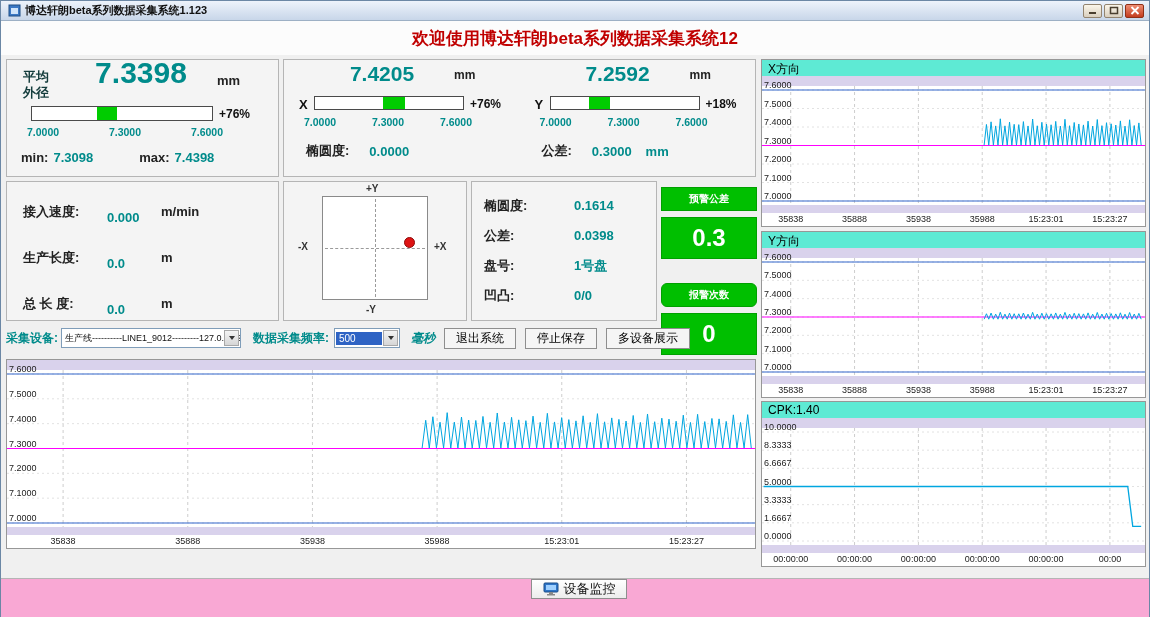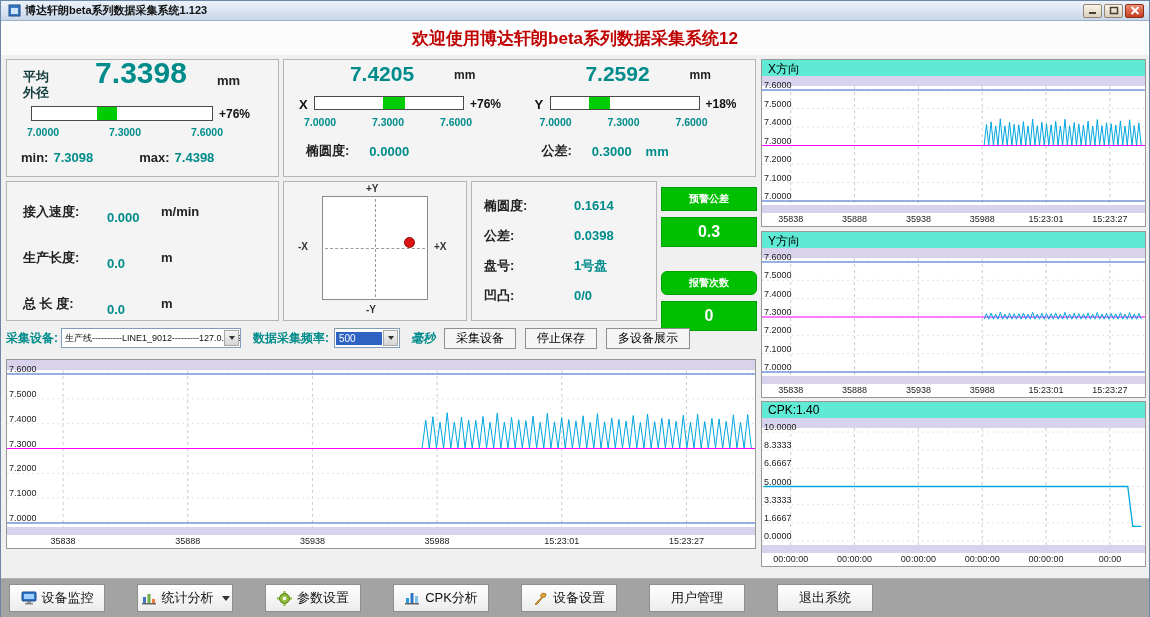--- a/index.html
+++ b/index.html
@@ -70,21 +70,21 @@
   
   #meas-panel{left:470px;top:126px;width:186px;height:140px;padding:16px 0 0 12px;}
   #meas-panel .row{display:flex;margin-bottom:14px;font-size:13px;font-weight:bold;line-height:16px;}
   #meas-panel .row .lbl{width:90px;color:#222;}
   #meas-panel .row .val{color:#008B8B;}
 
   
   #alarm-panel{position:absolute;left:660px;top:126px;width:96px;height:140px;}
   .ablock{background:#00BF00;border:1px solid #00A000;color:#fff;font-weight:bold;display:flex;align-items:center;justify-content:center;}
   .ablock.lab{height:24px;font-size:10px;margin-top:6px;cursor:pointer;}
-  .ablock.val{height:30px;font-size:16px;margin-top:6px;}
+  .ablock.val{height:42px;font-size:24px;margin-top:6px;}
   .ablock.gap{margin-top:24px;border-radius:6px;}
 
   
   #control-row{position:absolute;left:5px;top:272px;width:750px;height:22px;display:flex;align-items:center;}
   .clabel{font-size:12px;font-weight:bold;color:#008B8B;white-space:nowrap;}
   .dd{height:20px;background:#fff;border:1px solid #7F9DB9;position:relative;display:flex;align-items:center;overflow:hidden;cursor:pointer;}
   .dd .txt{font-size:9px;padding-left:3px;white-space:nowrap;color:#111;}
   .dd .arrow{position:absolute;right:1px;top:1px;width:15px;height:16px;background:linear-gradient(#F4F4F4,#D6D6D6);border:1px solid #A8A8A8;display:flex;align-items:center;justify-content:center;}
   .tri{width:0;height:0;border-left:3.5px solid transparent;border-right:3.5px solid transparent;border-top:4px solid #333;}
   #device-dd{width:180px;margin-left:3px;}
@@ -102,21 +102,21 @@
   .chart-plot{flex:1;position:relative;background:#fff;overflow:hidden;}
   .chart-xlabels{height:13px;position:relative;background:#fff;font-size:9px;color:#222;}
   .chart-xlabels span{position:absolute;top:1px;transform:translateX(-50%);white-space:nowrap;}
   #main-chart{left:5px;top:304px;width:750px;height:190px;}
   #xdir-chart{left:760px;top:4px;width:385px;height:168px;}
   #ydir-chart{left:760px;top:176px;width:385px;height:167px;}
   #cpk-chart{left:760px;top:346px;width:385px;height:166px;}
   svg{display:block;}
 
   
-  #toolbar{position:absolute;top:577px;left:0;right:0;height:39px;background:#a3a3a3;border-top:1px solid #B5B5B5;display:flex;align-items:center;padding-left:8px;gap:32px;}
+  #toolbar{position:absolute;top:577px;left:0;right:0;height:39px;background:#f9a8d4;border-top:1px solid #B5B5B5;display:flex;align-items:center;padding-left:8px;gap:32px;flex-direction:column;}
   .tbtn{min-width:96px;height:28px;background:linear-gradient(#FFFFFF,#ECECEC);border:1px solid #8E8E8E;display:flex;align-items:center;justify-content:center;gap:5px;font-size:13px;color:#111;cursor:pointer;font-family:inherit;}
   .ticon{display:inline-flex;}
   .caret{width:0;height:0;border-left:4px solid transparent;border-right:4px solid transparent;border-top:5px solid #333;margin-left:3px;}
 </style>
 </head>
 <body>
 
 <div id="window">
 
   <div id="titlebar">
@@ -279,21 +279,21 @@
           </span>
       </span>
       <span class="clabel" id="freq-label">数据采集频率:</span>
       <span class="dd" id="freq-dd">
         <span class="txt">500</span>
         <span class="arrow">
             <span class="tri"></span>
           </span>
       </span>
       <span class="clabel" id="freq-unit">毫秒</span>
-      <button class="ctl-btn" id="stop-monitor">采集设备</button>
+      <button class="ctl-btn" id="stop-monitor">退出系统</button>
       <button class="ctl-btn">停止保存</button>
       <button class="ctl-btn">多设备展示</button>
     </div>
 
     <div class="chart-block" id="main-chart">
       <div class="chart-plot">
           <svg width="748" height="175">
             <rect x="0" y="0" width="748" height="10" fill="#D9D2EC"></rect>
             <rect x="0" y="167" width="748" height="8" fill="#D9D2EC"></rect>
             <line x1="56.1" y1="10" x2="56.1" y2="167" stroke="#cdcdcd" stroke-dasharray="3,3"></line>

